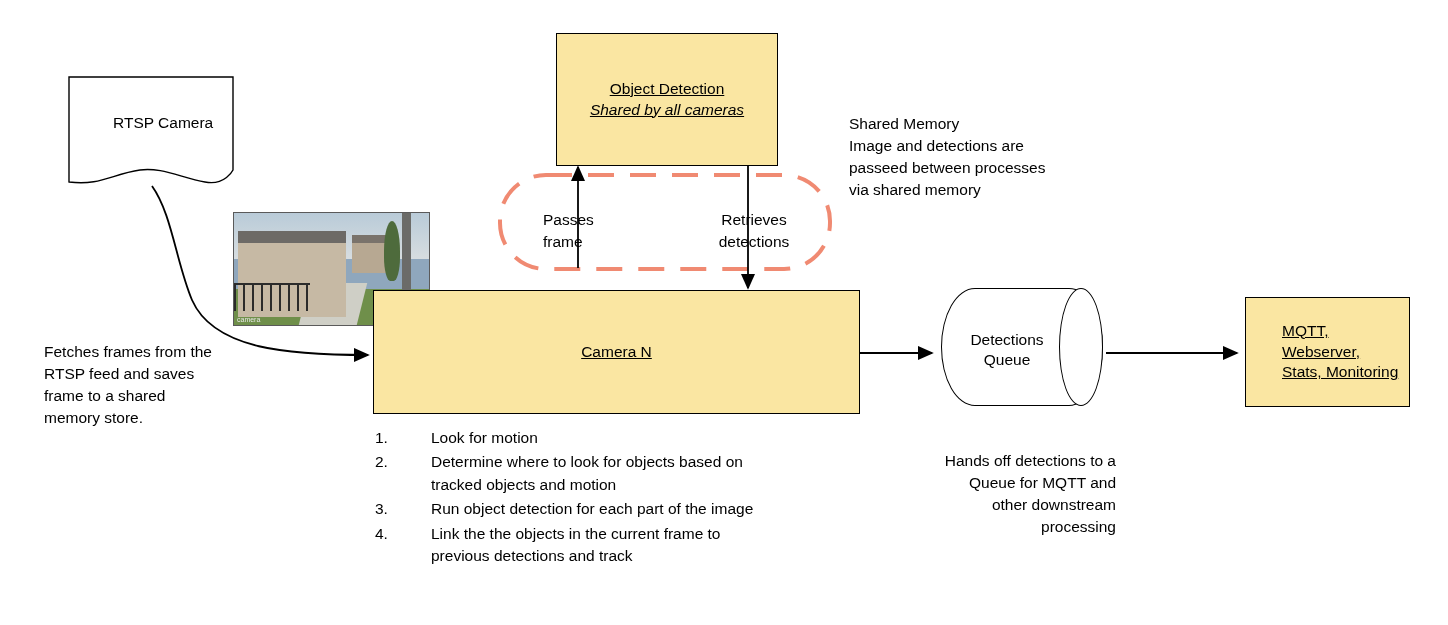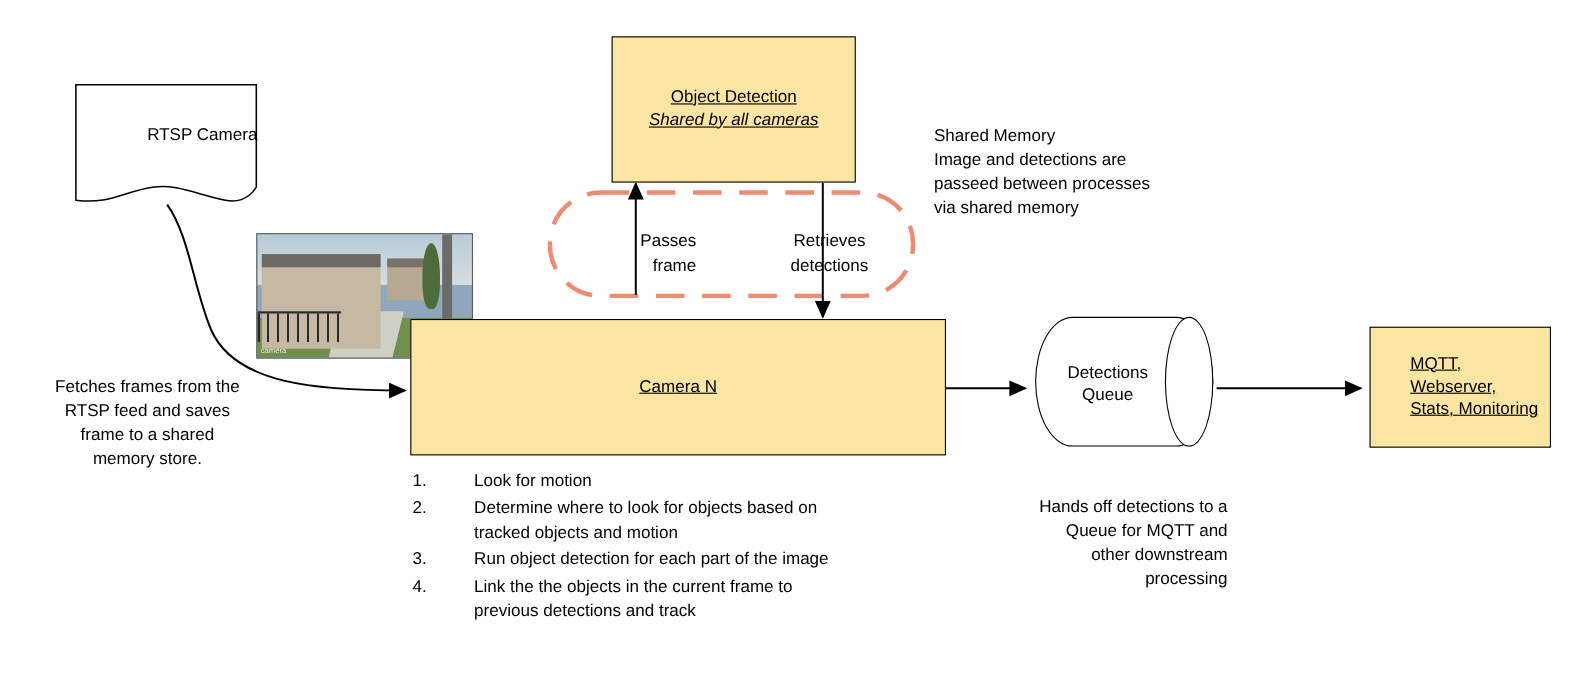--- a/index.html
+++ b/index.html
@@ -77,22 +77,23 @@
     left: 68px;
     top: 76px;
     width: 166px;
     height: 116px;
   }
   .doc-shape .doc-text {
     position: absolute;
     left: 0;
     top: 38px;
     width: 166px;
-    text-align: right;
-    font-size: 15.5px;
+    text-align: left;
+    font-size: 15.5px;
+    padding-left: 45px;
   }
   
   .snapshot {
     position: absolute;
     left: 233px;
     top: 212px;
     width: 195px;
     height: 112px;
     border: 1px solid #5a5a5a;
     overflow: hidden;
@@ -223,36 +224,36 @@
     <div class="tree"></div>
     <div class="fence"></div>
     <div class="pole"></div>
     <div class="stamp">camera</div>
   </div>
 
   <div class="node box-yellow" style="left:373px; top:290px; width:487px; height:124px;">
     <div class="label">Camera N</div>
   </div>
 
-  <div class="note" style="left:543px; top:209px; width:90px; text-align:right;">
+  <div class="note" style="left:543px; top:209px; width:90px; text-align:left;">
     <div>Passes</div>
     <div>frame</div>
   </div>
 
   <div class="note" style="left:699px; top:209px; width:110px; text-align:center;">
     <div>Retrieves</div>
     <div>detections</div>
   </div>
 
   <div class="note" style="left:849px; top:113px; width:215px;">
     <div class="note-title">Shared Memory</div>
     <div>Image and detections are passeed between processes via shared memory</div>
   </div>
 
-  <div class="note" style="left:44px; top:341px; width:180px;text-align:center;">Fetches frames from the RTSP feed and saves frame to a shared memory store.</div>
+  <div class="note" style="left:44px; top:341px; width:180px;">Fetches frames from the RTSP feed and saves frame to a shared memory store.</div>
 
   <div class="cylinder">
     <div class="cyl-body"></div>
     <div class="cyl-cap"></div>
     <div class="cyl-text">
       <div>Detections</div>
       <div>Queue</div>
     </div>
   </div>
 

